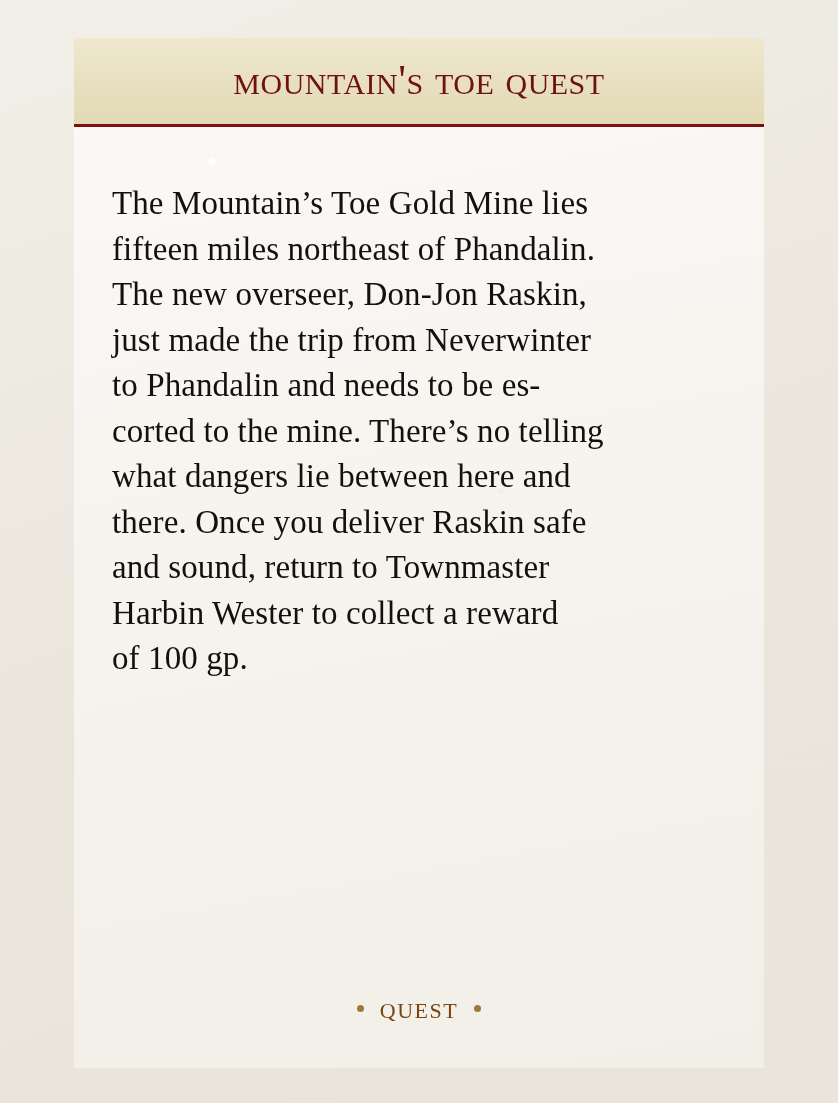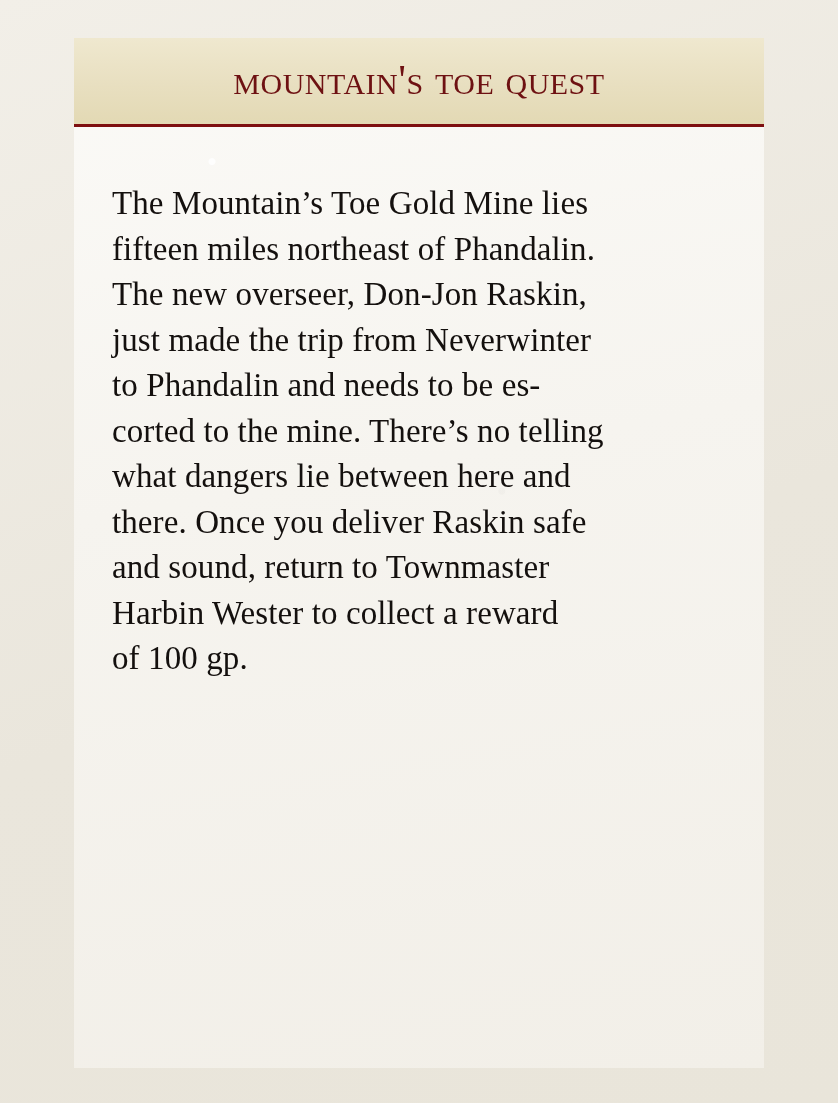--- a/index.html
+++ b/index.html
@@ -122,14 +122,19 @@
 just made the trip from Neverwinter
 to Phandalin and needs to be es-
 corted to the mine. There’s no telling
 what dangers lie between here and
 there. Once you deliver Raskin safe
 and sound, return to Townmaster
 Harbin Wester to collect a reward
 of 100 gp.</div>
   </div>
 
+  <div class="card-footer">
+    <span class="footer-dot"></span>
+    <span class="footer-label">Quest</span>
+    <span class="footer-dot"></span>
+  </div>
 
 </div>
 
 </body></html>

